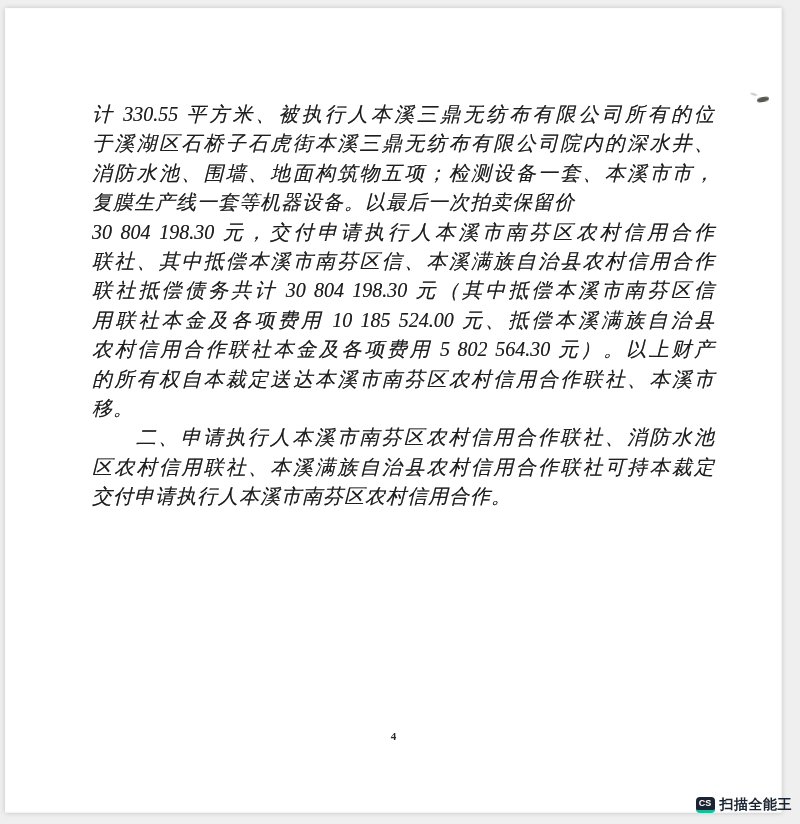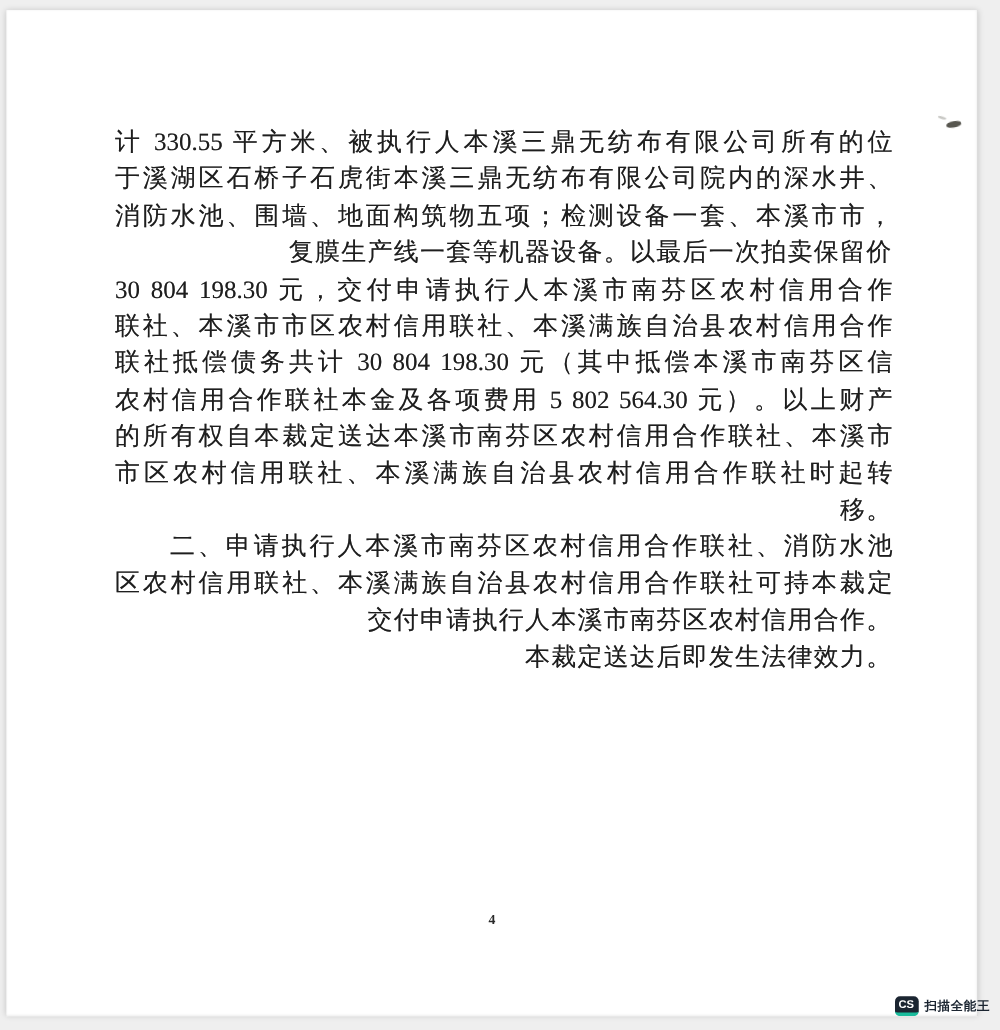--- a/index.html
+++ b/index.html
@@ -12,24 +12,25 @@
   .page{
     position:absolute;left:5px;top:8px;width:777px;height:805px;
     background:#ffffff;
     box-shadow:0 0 5px rgba(0,0,0,.18), inset -1px 0 2px rgba(0,0,0,.05), inset 0 -1px 2px rgba(0,0,0,.05);
   }
   
   .textblock{
     position:absolute;left:87px;top:92px;width:622px;
     font-size:20px;line-height:29.4px;color:#1e1e1e;
     text-shadow:0 0 .5px rgba(30,30,30,.55);
+    font-style:italic;
   }
   .line{min-height:29.4px;}
   .line.j{text-align:justify;text-align-last:justify;}
-  .line.l{text-align:right;letter-spacing:1px;}
+  .line.l{text-align:left;letter-spacing:1px;}
   .line.ind{text-indent:2.2em;}
   
   .pagenum{
     position:absolute;left:0;top:722px;width:100%;
     text-align:center;font-size:11px;font-weight:bold;color:#2a2a2a;
   }
   
   .smudge{
     position:absolute;left:752px;top:89px;width:12px;height:5px;
     background:#45443c;border-radius:50% 40% 50% 40%;
@@ -46,43 +47,42 @@
     font-family:"Liberation Sans","DejaVu Sans",sans-serif;
   }
   .cs-badge{
     width:19px;height:16px;border-radius:4px;
     display:flex;align-items:center;justify-content:center;
     font-size:9px;font-weight:bold;color:#ffffff;
     border-bottom-style:solid;border-bottom-width:3px;
     box-sizing:border-box;letter-spacing:0;margin-left:40px;
   }
   .wm-label{
-    font-size:10px;font-weight:bold;letter-spacing:.5px;white-space:nowrap;
+    font-size:14px;font-weight:bold;letter-spacing:.5px;white-space:nowrap;
   }
 </style>
 </head>
 <body>
 
 <div class="page">
   <div class="textblock">
       <div class="line j">计 330.55 平方米、被执行人本溪三鼎无纺布有限公司所有的位</div>
       <div class="line j">于溪湖区石桥子石虎街本溪三鼎无纺布有限公司院内的深水井、</div>
       <div class="line j">消防水池、围墙、地面构筑物五项；检测设备一套、本溪市市，</div>
       <div class="line l">复膜生产线一套等机器设备。以最后一次拍卖保留价</div>
       <div class="line j">30 804 198.30 元，交付申请执行人本溪市南芬区农村信用合作</div>
-      <div class="line j">联社、本溪市市区农村信用联社、本溪满族自治县农村信用合作</div>
+      <div class="line j">联社、其中抵偿本溪市南芬区信、本溪满族自治县农村信用合作</div>
       <div class="line j">联社抵偿债务共计 30 804 198.30 元（其中抵偿本溪市南芬区信</div>
+      <div class="line j">用联社本金及各项费用 10 185 524.00 元、抵偿本溪满族自治县</div>
       <div class="line j">农村信用合作联社本金及各项费用 5 802 564.30 元）。以上财产</div>
       <div class="line j">的所有权自本裁定送达本溪市南芬区农村信用合作联社、本溪市</div>
-      <div class="line j">市区农村信用联社、本溪满族自治县农村信用合作联社时起转</div>
       <div class="line l">移。</div>
       <div class="line j ind">二、申请执行人本溪市南芬区农村信用合作联社、消防水池</div>
       <div class="line j">区农村信用联社、本溪满族自治县农村信用合作联社可持本裁定</div>
       <div class="line l">交付申请执行人本溪市南芬区农村信用合作。</div>
-      <div class="line l ind">本裁定送达后即发生法律效力。</div>
     </div>
   <div class="smudge"></div>
   <div class="pagenum">4</div>
 </div>
 
 <div class="watermark">
   <span class="cs-badge" style="background: rgb(27, 37, 49); border-bottom-color: rgb(26, 188, 156);">CS</span>
   <span class="wm-label" style="color: rgb(27, 37, 49);">扫描全能王</span>
 </div>
 

